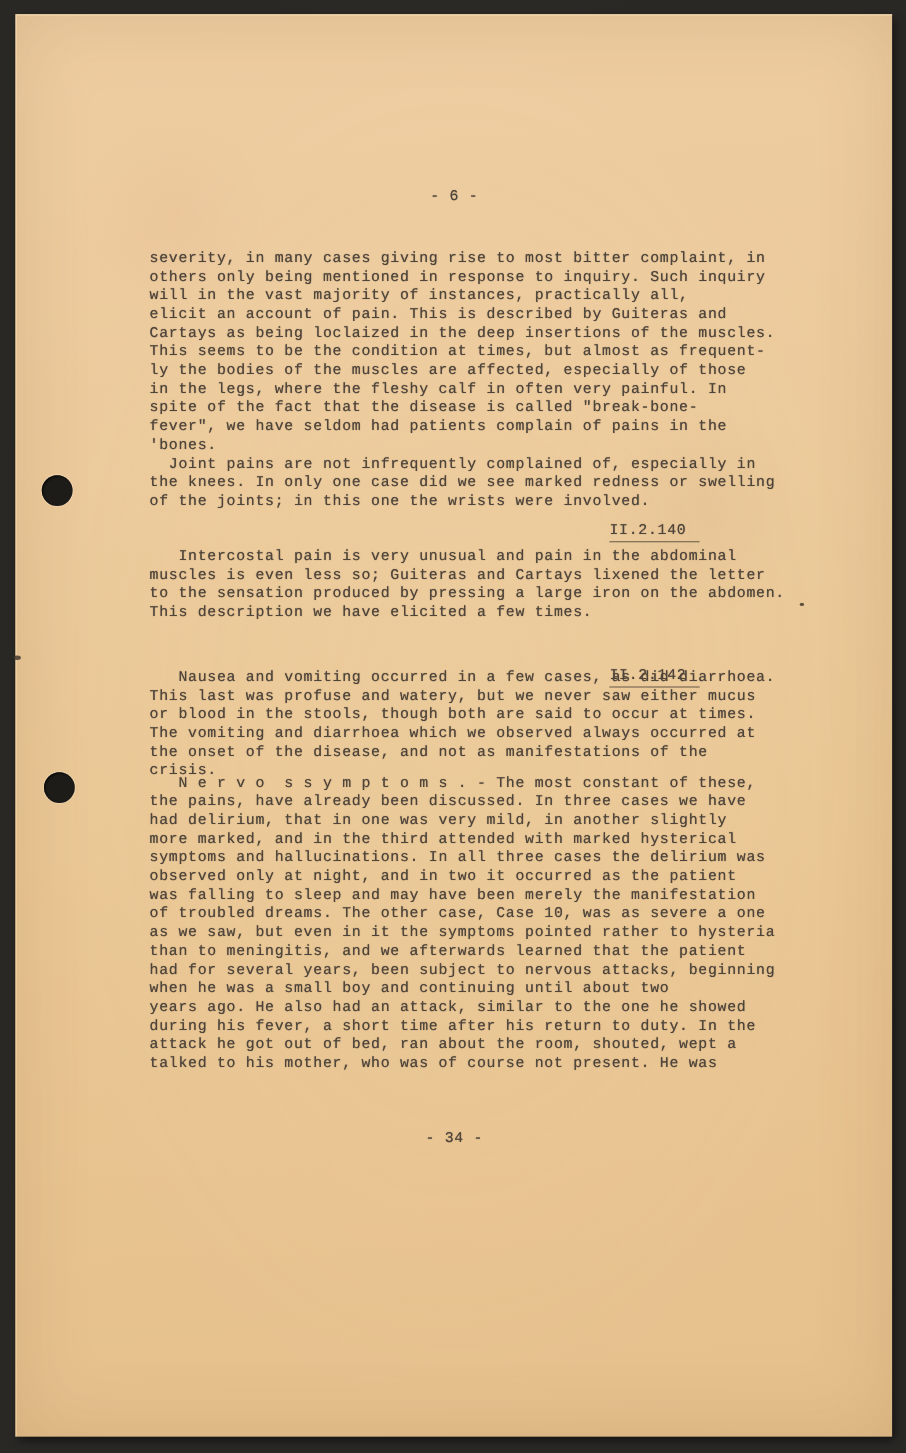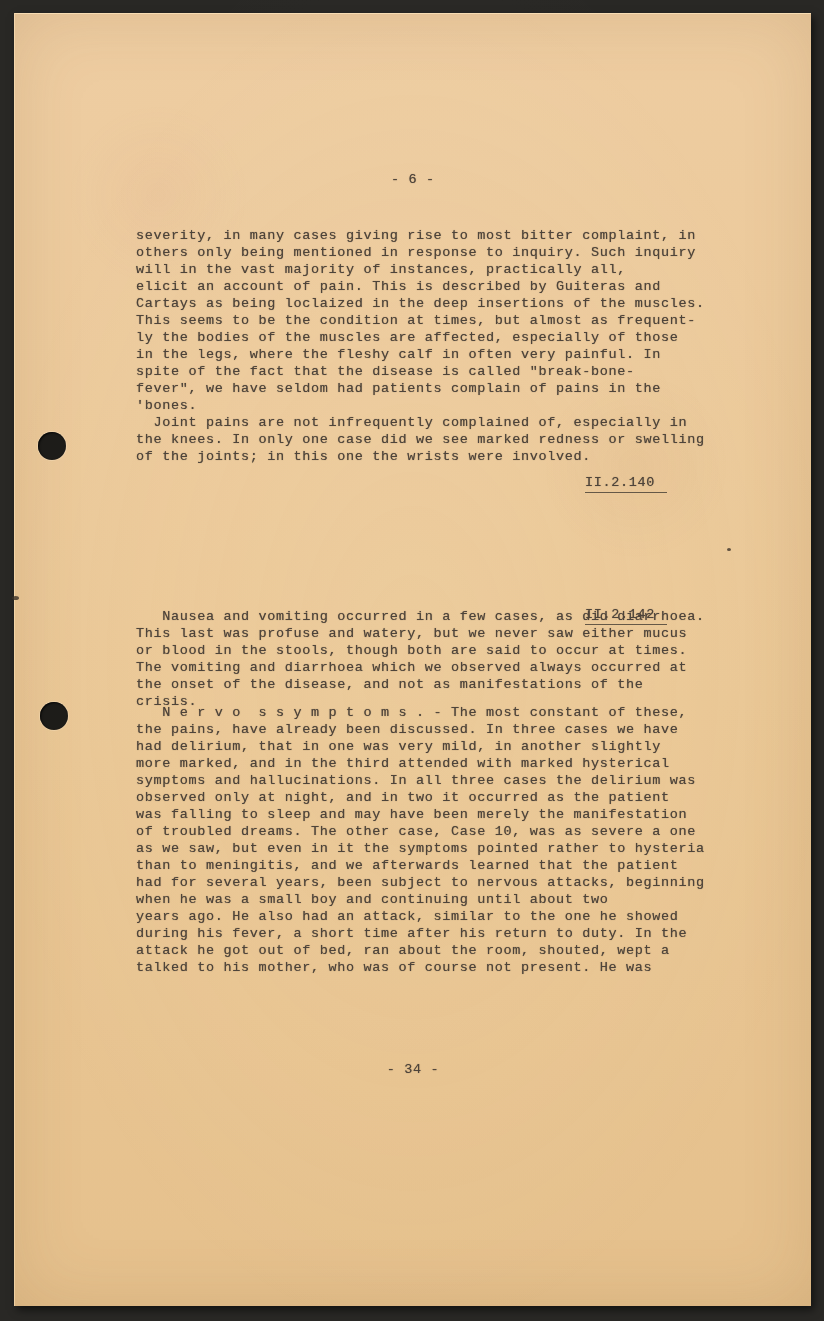--- a/index.html
+++ b/index.html
@@ -26,21 +26,21 @@
   }
   .ink{
     position:absolute;
     color:var(--ink,#4e443a);
     font-size:13.5px;line-height:17px;letter-spacing:0.65px;
     white-space:pre;
     text-shadow:0 0 0.9px rgba(82,70,58,0.75);
   }
   .body-col{left:121px;}
   .pagenum{left:0;width:796px;text-align:center;}
-  .heading{left:539px;margin-left:31px;}
+  .heading{left:539px;}
   .heading .u{
     display:inline-block;border-bottom:1.6px solid rgba(78,68,56,0.85);
     padding-right:12px;padding-bottom:1px;
   }
   .hole{
     position:absolute;width:28px;height:28px;border-radius:50%;
     background:var(--hole,#1d1c19);
     box-shadow:inset 1px 1px 2px rgba(0,0,0,0.8), 0 0 0 1px rgba(255,245,225,0.25);
   }
   .speck{position:absolute;border-radius:50%;background:rgba(60,50,40,0.8);}
@@ -64,20 +64,24 @@
 Cartays as being loclaized in the deep insertions of the muscles.
 This seems to be the condition at times, but almost as frequent-
 ly the bodies of the muscles are affected, especially of those
 in the legs, where the fleshy calf in often very painful. In
 spite of the fact that the disease is called "break-bone-
 fever", we have seldom had patients complain of pains in the
 'bones.</div>
 
     <div class="ink heading" style="top:460px"><span class="u">II.2.140</span></div>
 
+    <div class="ink body-col" style="top:484px">   Intercostal pain is very unusual and pain in the abdominal
+muscles is even less so; Guiteras and Cartays lixened the letter
+to the sensation produced by pressing a large iron on the abdomen.
+This description we have elicited a few times.</div>
 
     <div class="ink heading" style="top:592px"><span class="u">II.2.142</span></div>
 
     <div class="ink body-col" style="top:594px">   Nausea and vomiting occurred in a few cases, as did diarrhoea.
 This last was profuse and watery, but we never saw either mucus
 or blood in the stools, though both are said to occur at times.
 The vomiting and diarrhoea which we observed always occurred at
 the onset of the disease, and not as manifestations of the
 crisis.</div>
 
@@ -91,21 +95,21 @@
 of troubled dreams. The other case, Case 10, was as severe a one
 as we saw, but even in it the symptoms pointed rather to hysteria
 than to meningitis, and we afterwards learned that the patient
 had for several years, been subject to nervous attacks, beginning
 when he was a small boy and continuing until about two
 years ago. He also had an attack, similar to the one he showed
 during his fever, a short time after his return to duty. In the
 attack he got out of bed, ran about the room, shouted, wept a
 talked to his mother, who was of course not present. He was</div>
 
-    <div class="ink pagenum" style="top:1047px">- 34 -</div>
+    <div class="ink pagenum" style="top:1013px">- 34 -</div>
 
     <div class="hole" style="left:23px;top:418px"></div>
     <div class="hole" style="left:25px;top:688px"></div>
 
     <div class="speck" style="left:712px;top:534px;width:4px;height:3px"></div>
     <div class="speck" style="left:-3px;top:582px;width:7px;height:4px"></div>
   </div>
 </div>
 
 </body></html>

